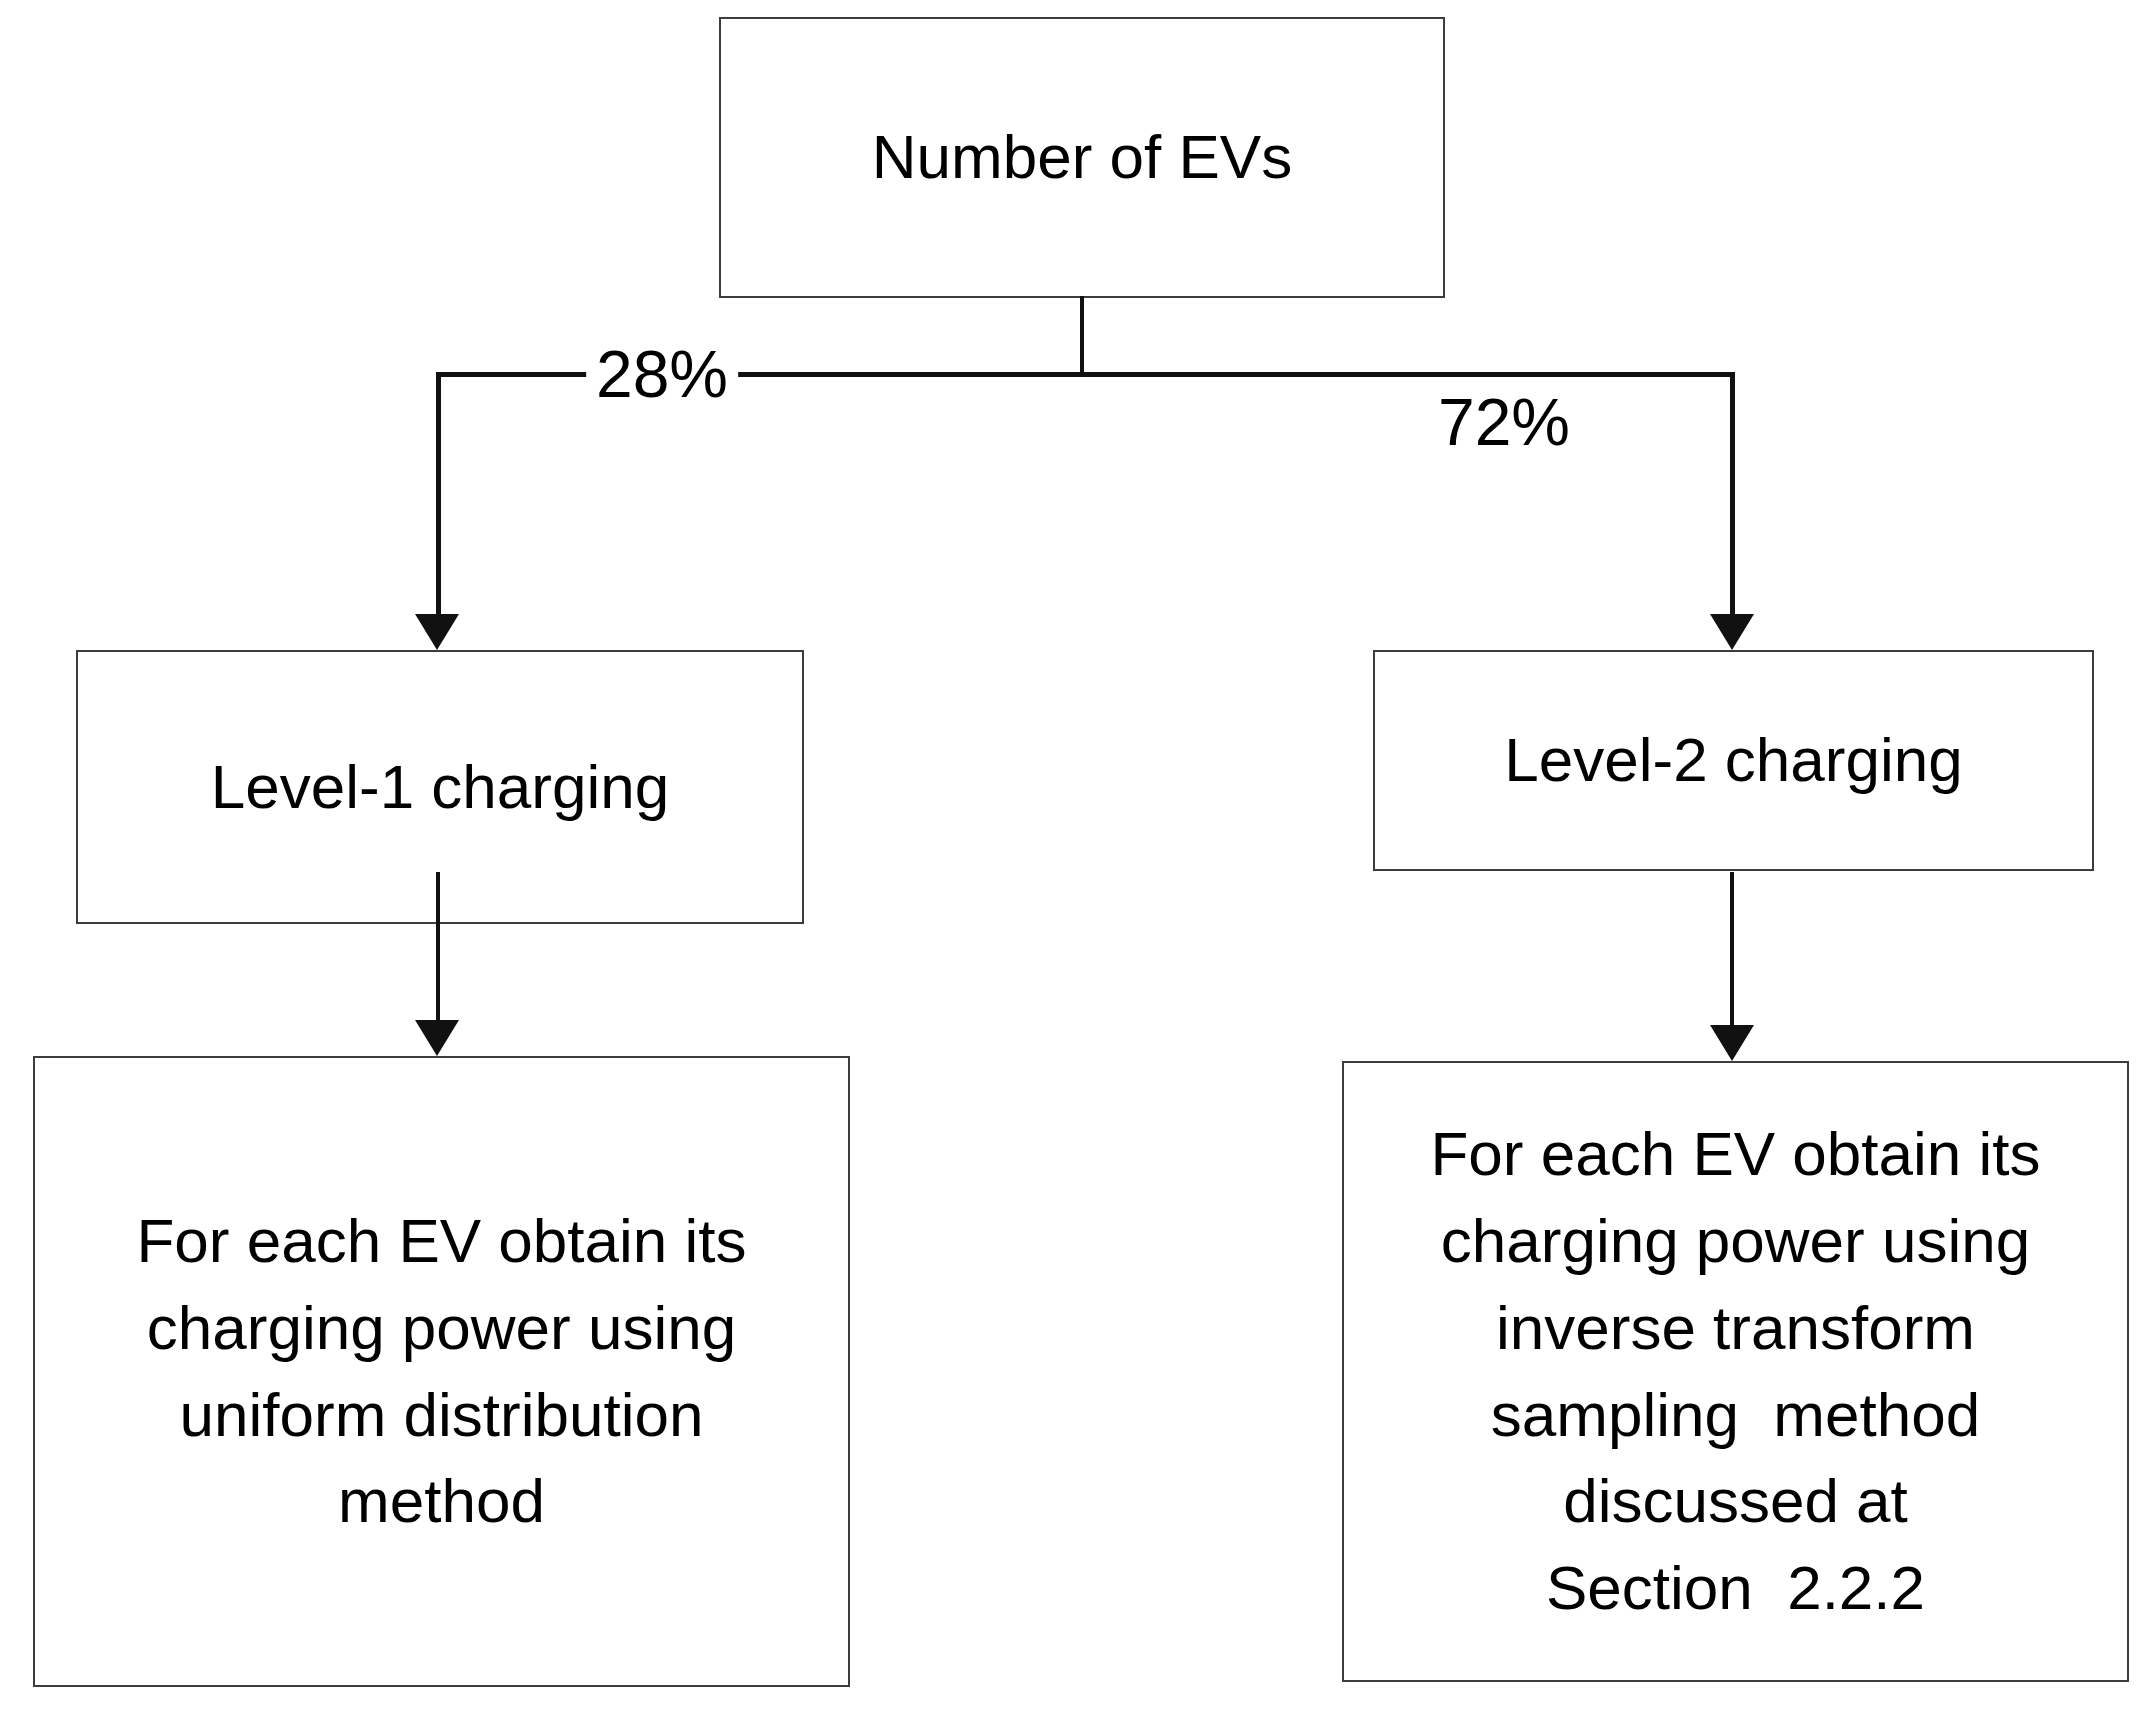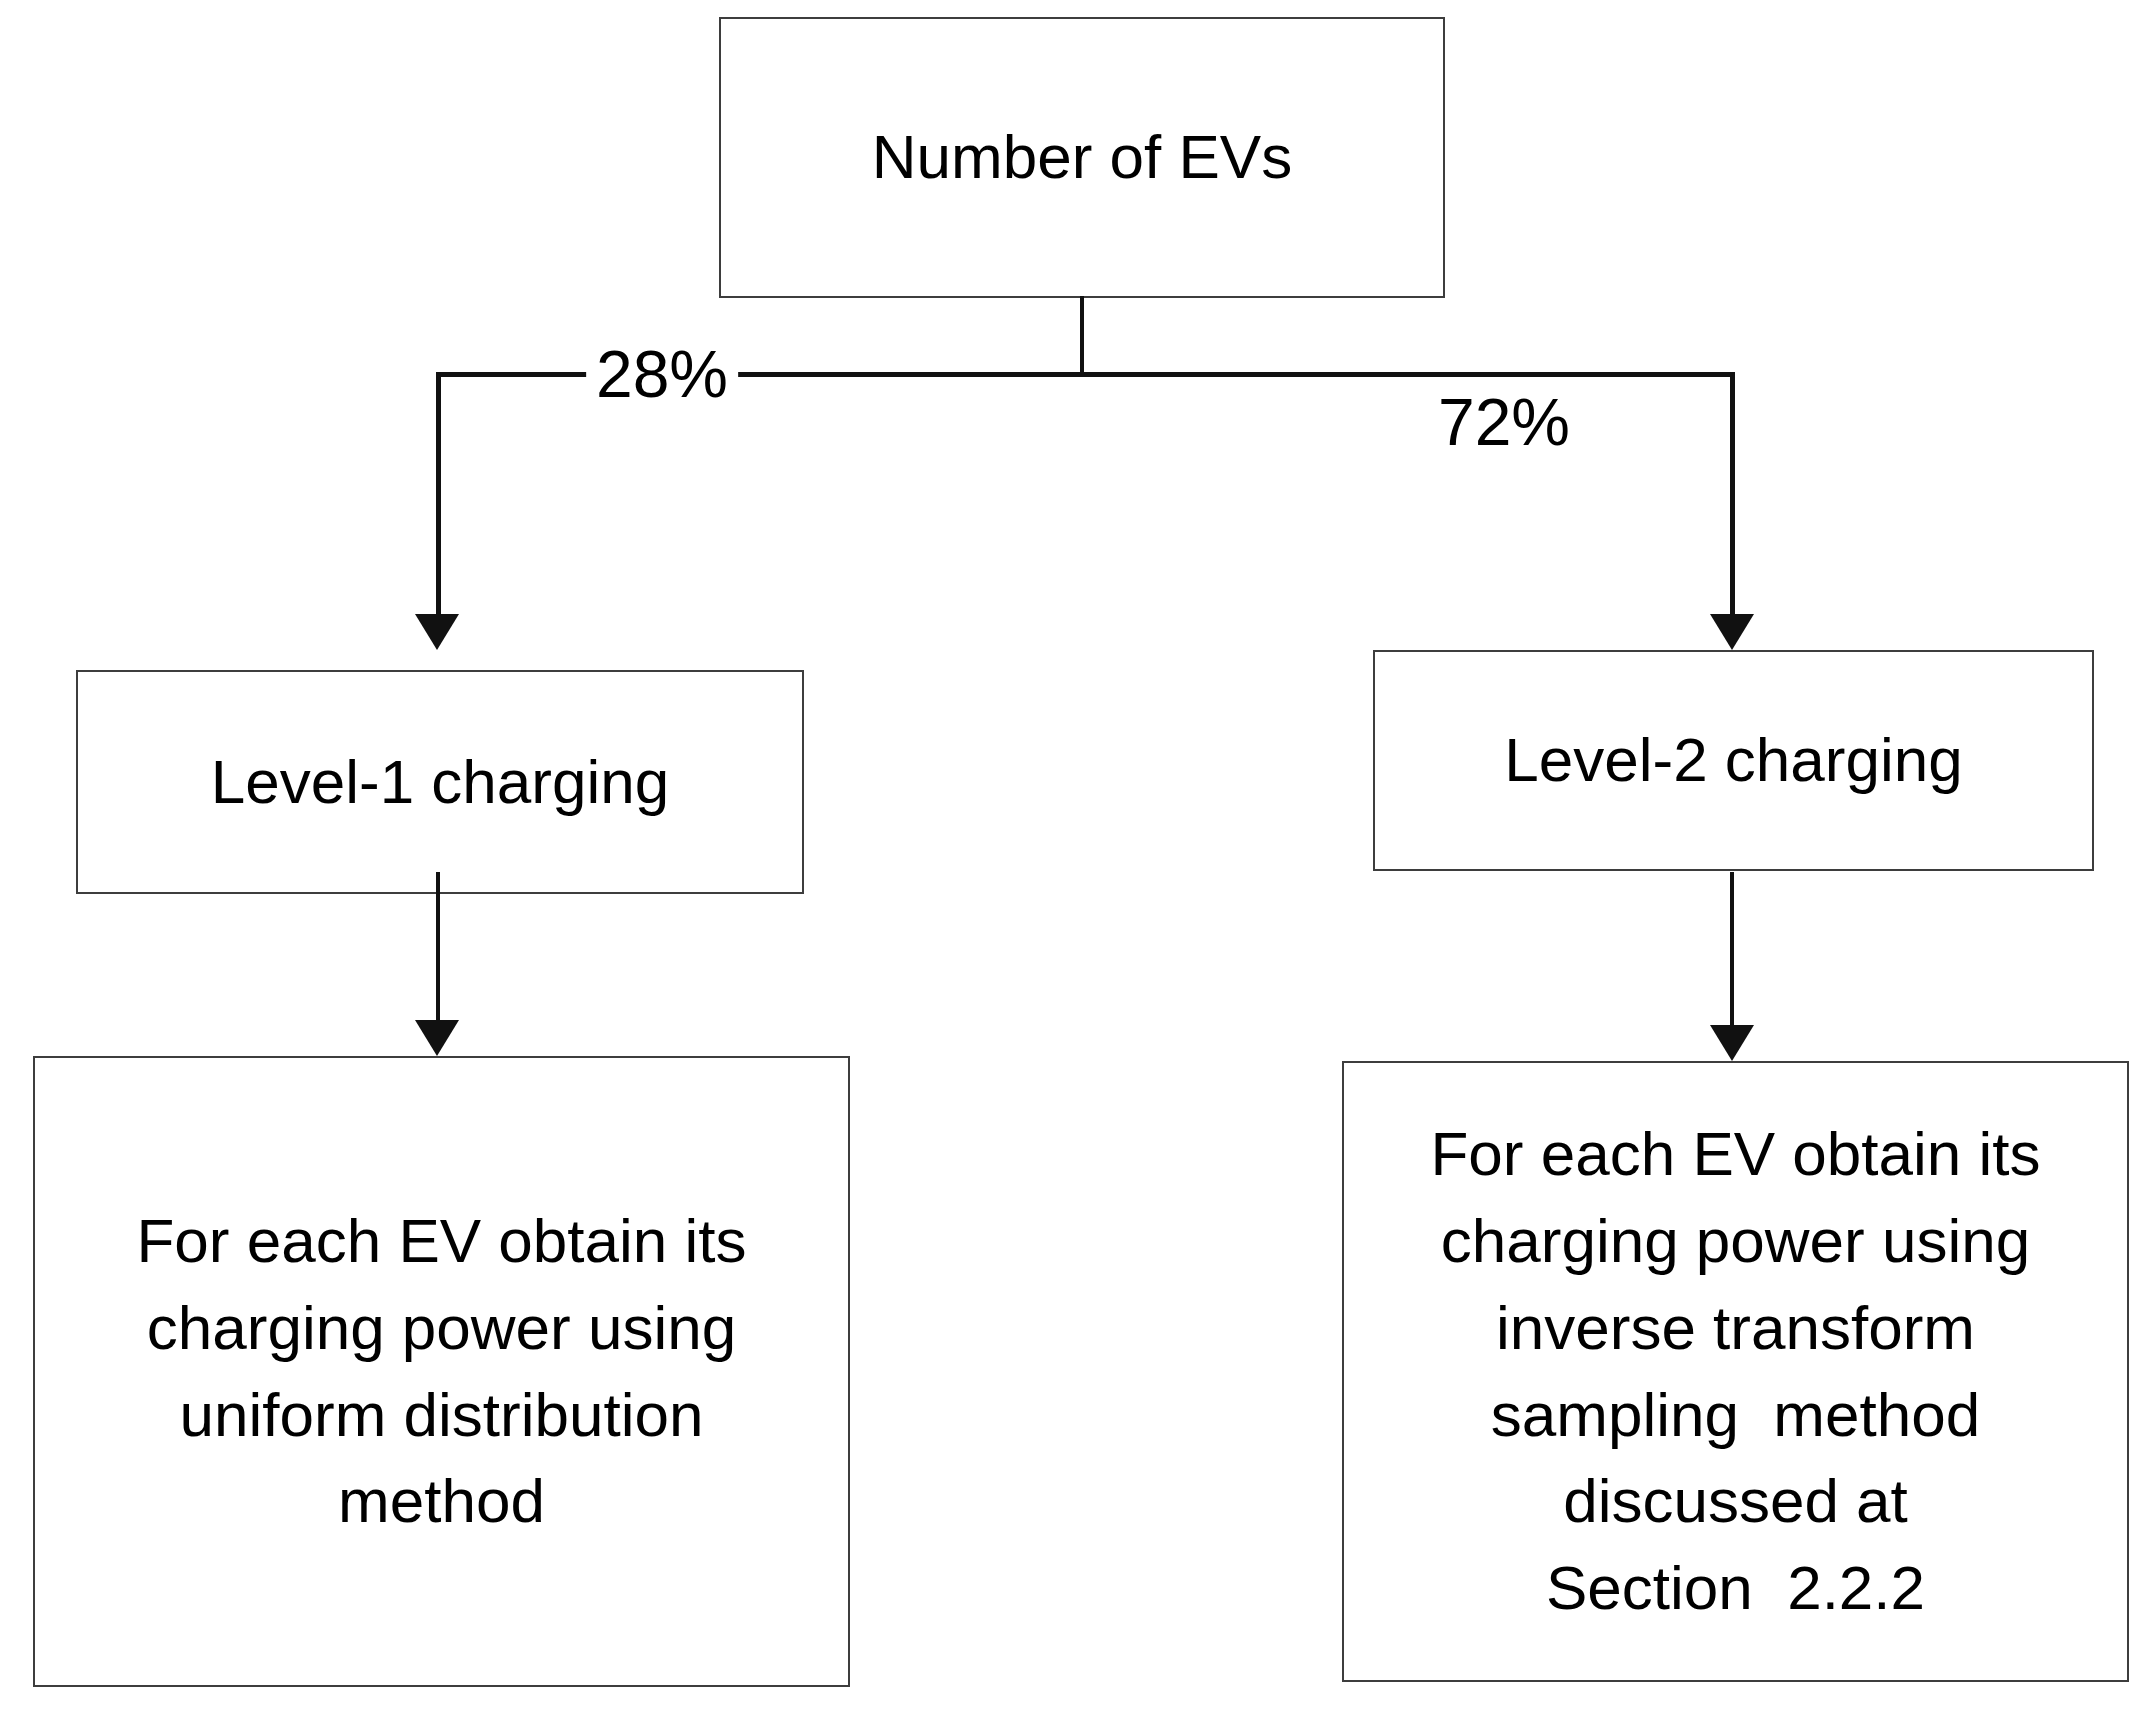--- a/index.html
+++ b/index.html
@@ -58,21 +58,21 @@
   
   #box-root   { left: 719px;  top: 16.6px;   width: 726px; height: 281px; }
   #stub-root  { left: 1080px; top: 296px;  width: 3.9px;   height: 78px;  }
   #branch-h   { left: 436px;  top: 372px;  width: 1299px; height: 4.9px;  }
   #drop-left  { left: 436px;  top: 372px;  width: 4.9px;   height: 246px; }
   #head-left  { left: 415px;  top: 614px;  }
   #drop-right { left: 1730px; top: 372px;  width: 4.9px;   height: 246px; }
   #head-right { left: 1710px; top: 614px;  }
   #pct-left   { left: 662px;  top: 374px;  }
   #pct-right  { left: 1504px; top: 374px; margin-top: 48px;  }
-  #box-l1     { left: 76px;   top: 670px;  width: 728px; height: 224px; }
+  #box-l1     { left: 76px;   top: 650px;  width: 728px; height: 274px; }
   #box-l2     { left: 1373px; top: 650px;  width: 721px; height: 221px; }
   #arrow1-line{ left: 436px;  top: 872px;  width: 3.9px;   height: 152px; }
   #head1      { left: 415px;  top: 1020px; }
   #arrow2-line{ left: 1730px; top: 872px;  width: 3.9px;   height: 157px; }
   #head2      { left: 1710px; top: 1025px; }
   #box-uniform{ left: 33px;   top: 1056px; width: 817px; height: 631px; }
   #box-inverse{ left: 1342px; top: 1061px; width: 787px; height: 621px; }
 </style>
 </head>
 <body>

